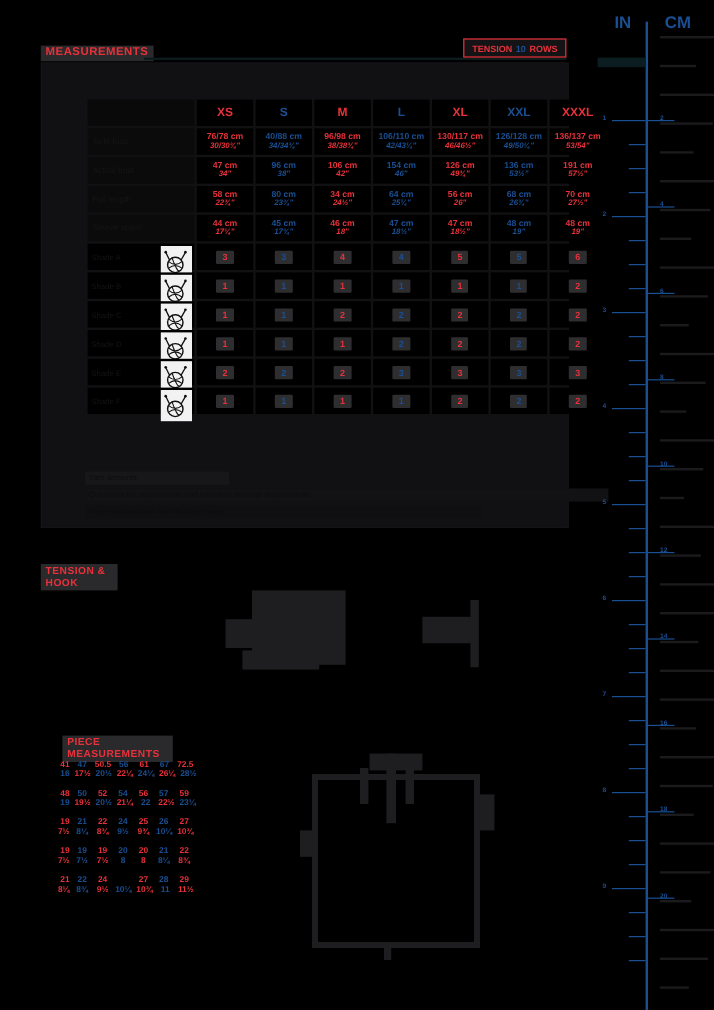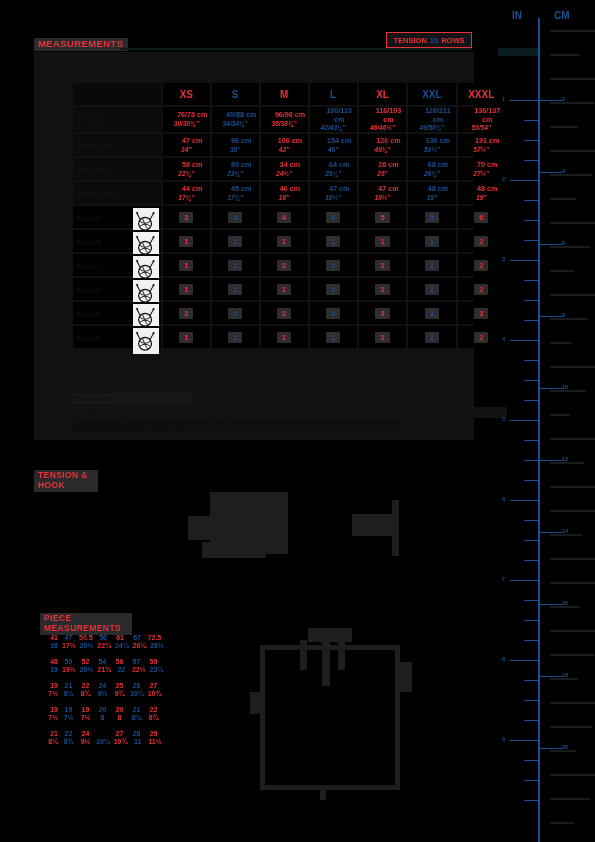--- a/index.html
+++ b/index.html
@@ -59,21 +59,21 @@
     text-align: center; vertical-align: middle;
     font-size: 7.5px; font-weight: bold;
     padding: 0; height: 22px;
   }
   table.sizes th.corner { background:#090909; width: 92px; }
   table.sizes th.size   { width: 48px; font-size: 10px; }
   table.sizes td.rowlabel {
     background:#0b0b0c; text-align: left; padding-left: 4px;
     font-size: 7px; color: #161618; font-weight: normal; width: 92px;
   }
-  .cm  { font-size: 7.2px; display:block; line-height: 1.2; margin-left: 12px; }
+  .cm  { font-size: 7.2px; display:block; line-height: 1.2; }
   .inch{ font-size: 6.6px; display:block; line-height: 1.2; font-style: italic; }
 
   td.measrow { height: 24px; }
   td.yarnrow { height: 30px; }
   .numcell {
     font-size: 9px; font-weight: bold;
     background: #000;
   }
   .numchip {
     display:inline-block; background:#2e2e30; padding: 1px 5px; border-radius:1px;
@@ -113,21 +113,21 @@
     position:absolute; left:202px; top:542px; width:64px; height:16px; background:#1e1e20;
   }
   .hook {
     position:absolute; left:352px; top:514px; width:46px; height:22px; background:#1e1e20;
   }
   .hook-stem {
     position:absolute; left:392px; top:500px; width:7px; height:56px; background:#1e1e20;
   }
 
   
-  #piece-title { left: 40px; top: 613px; font-size: 8.5px; width: 92px; }
+  #piece-title { left: 52px; top: 613px; font-size: 8.5px; width: 92px; }
   .piece-grid { position:absolute; left:46px; top:634px; width:150px; }
   .piece-row { display:flex; gap:4px; font-size:7px; font-weight:bold; margin-bottom:1px; }
   .piece-row .k { width: 12px; text-align:right; }
   .piece-row .v { min-width:13px; text-align:center; }
   .piece-group { margin-bottom: 9px; }
 
   
   .schem {
     position:absolute; left:260px; top:645px; width:140px; height:145px;
     border: 5px solid #1e1e20; background: #000;
@@ -154,21 +154,21 @@
   .schem-hem {
     position:absolute; left:320px; top:788px; width:6px; height:12px; background:#1e1e20;
   }
 
   
   .ruler { position:absolute; left:498px; top:0; width:97px; height:842px; }
   .ruler-spine {
     position:absolute; left:40px; top:18px; width:2px; height:824px; background:#1a4f93;
   }
   .ruler-head {
-    position:absolute; top:10px; font-size:10px; font-weight:bold; color:#1a4f93;
+    position:absolute; top:10px; font-size:14px; font-weight:bold; color:#1a4f93;
   }
   #ruler-head-in { left: 14px; }
   #ruler-head-cm { left: 56px; }
   .tick {
     position:absolute; height:1px; background:#1a4f93;
   }
   .tick.in-minor { left: 26px; width: 14px; }
   .tick.in-major { left: 12px; width: 28px; }
   .tick.cm-major { left: 42px; width: 22px; }
   .ticklabel {
@@ -227,25 +227,25 @@
           </td>
           <td class="measrow">
             <span class="cm red">96/98 cm</span>
             <span class="inch red">38/38¾"</span>
           </td>
           <td class="measrow">
             <span class="cm blue">106/110 cm</span>
             <span class="inch blue">42/43¼"</span>
           </td>
           <td class="measrow">
-            <span class="cm red">116/103 cm</span>
+            <span class="cm red">130/117 cm</span>
             <span class="inch red">46/46½"</span>
           </td>
           <td class="measrow">
-            <span class="cm blue">126/211 cm</span>
+            <span class="cm blue">126/128 cm</span>
             <span class="inch blue">49/50¼"</span>
           </td>
           <td class="measrow">
             <span class="cm red">136/137 cm</span>
             <span class="inch red">53/54"</span>
           </td>
         </tr>
 
         <tr>
           <td class="rowlabel">Actual bust</td>
@@ -291,21 +291,21 @@
           </td>
           <td class="measrow">
             <span class="cm red">34 cm</span>
             <span class="inch red">24½"</span>
           </td>
           <td class="measrow">
             <span class="cm blue">64 cm</span>
             <span class="inch blue">25¼"</span>
           </td>
           <td class="measrow">
-            <span class="cm red">28 cm</span>
+            <span class="cm red">56 cm</span>
             <span class="inch red">26"</span>
           </td>
           <td class="measrow">
             <span class="cm blue">68 cm</span>
             <span class="inch blue">26¾"</span>
           </td>
           <td class="measrow">
             <span class="cm red">70 cm</span>
             <span class="inch red">27½"</span>
           </td>

